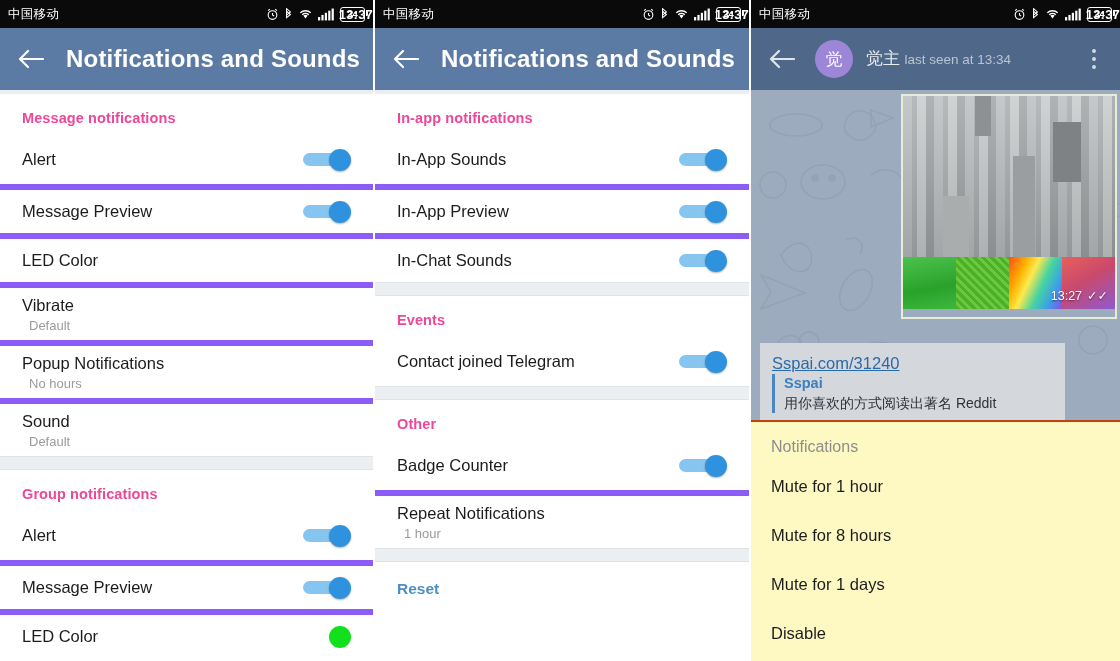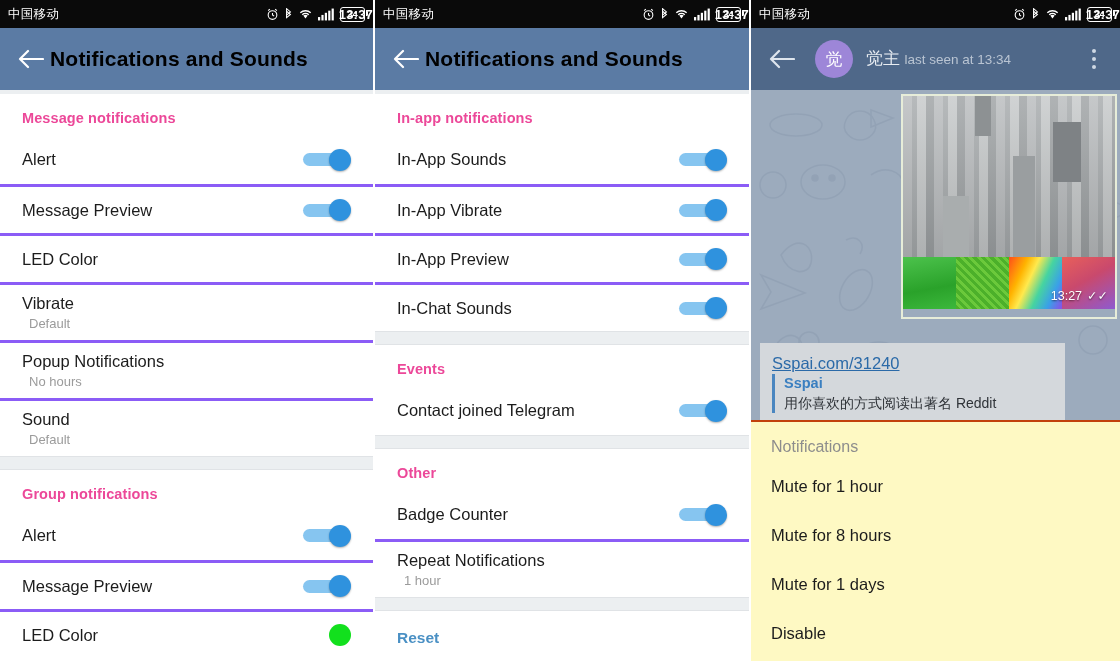--- a/index.html
+++ b/index.html
@@ -100,24 +100,24 @@
   .back-arrow {
     width: 34px;
     height: 34px;
     flex: 0 0 auto;
     display: flex;
     align-items: center;
     justify-content: center;
     cursor: pointer;
   }
   .appbar-title {
-    color: #000000;
-    font-size: 21px;
+    color: #ffffff;
+    font-size: 24px;
     font-weight: bold;
-    margin-left: 2px;
+    margin-left: 18px;
     letter-spacing: .2px;
     white-space: nowrap;
   }
   .appbar-underline {
     height: 4px;
     background: #eceff1;
   }
 
   
   .list {
@@ -128,21 +128,21 @@
     font-size: 14.5px;
     font-weight: bold;
     padding: 16px 22px 9px 22px;
     letter-spacing: .1px;
   }
   .row {
     display: flex;
     align-items: center;
     padding: 0 22px;
     min-height: 49px;
-    border-top: 3px solid #8b5cf6;
+    border-top: 6px solid #8b5cf6;
     box-sizing: border-box;
     background: #ffffff;
     cursor: pointer;
   }
   .row.no-top { border-top: none; }
   .row.two-line { min-height: 58px; align-items: center; }
   .row-texts { flex: 1 1 auto; min-width: 0; }
   .row-title {
     font-size: 16.5px;
     color: #1c1c1c;
@@ -563,29 +563,20 @@
       <span class="appbar-title">Notifications and Sounds</span>
     </div>
     <div class="appbar-underline"></div>
 
     <div class="list">
       <div class="section-header">In-app notifications</div>
 
       <div class="row no-top">
         <div class="row-texts">
             <div class="row-title">In-App Sounds</div>
-          </div>
-        <div class="switch">
-            <span class="track"></span>
-            <span class="thumb"></span>
-          </div>
-      </div>
-      <div class="row">
-        <div class="row-texts">
-            <div class="row-title">In-App Vibrate</div>
           </div>
         <div class="switch">
             <span class="track"></span>
             <span class="thumb"></span>
           </div>
       </div>
       <div class="row">
         <div class="row-texts">
             <div class="row-title">In-App Preview</div>
           </div>

